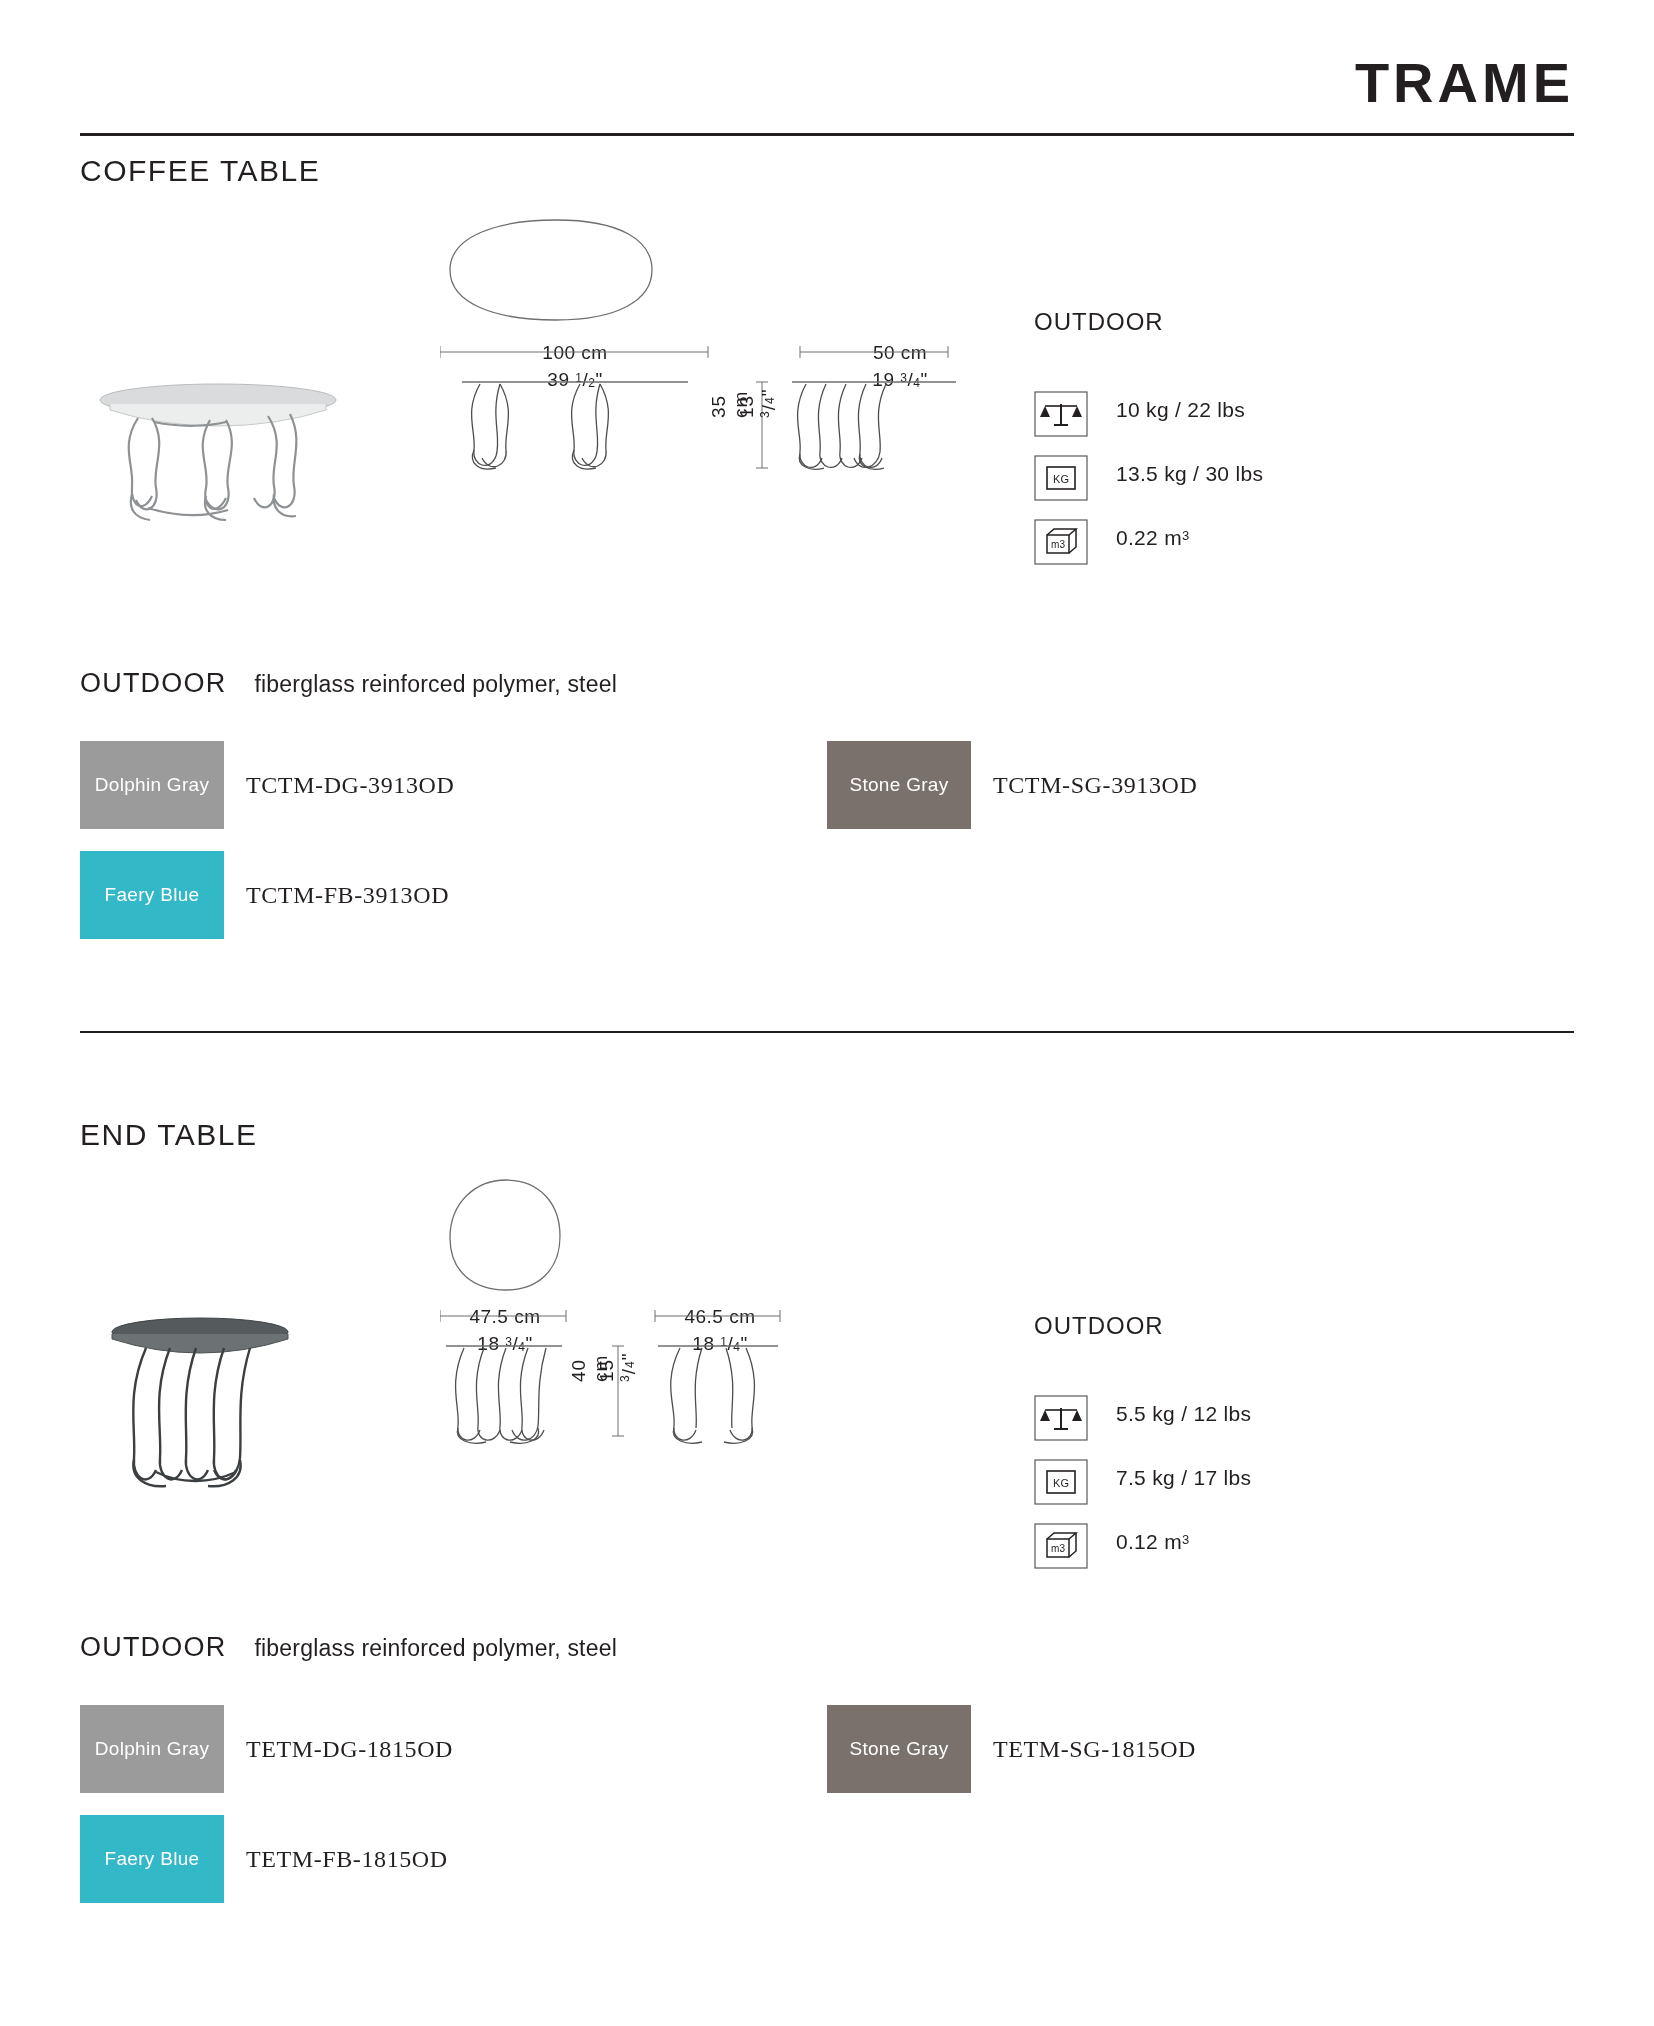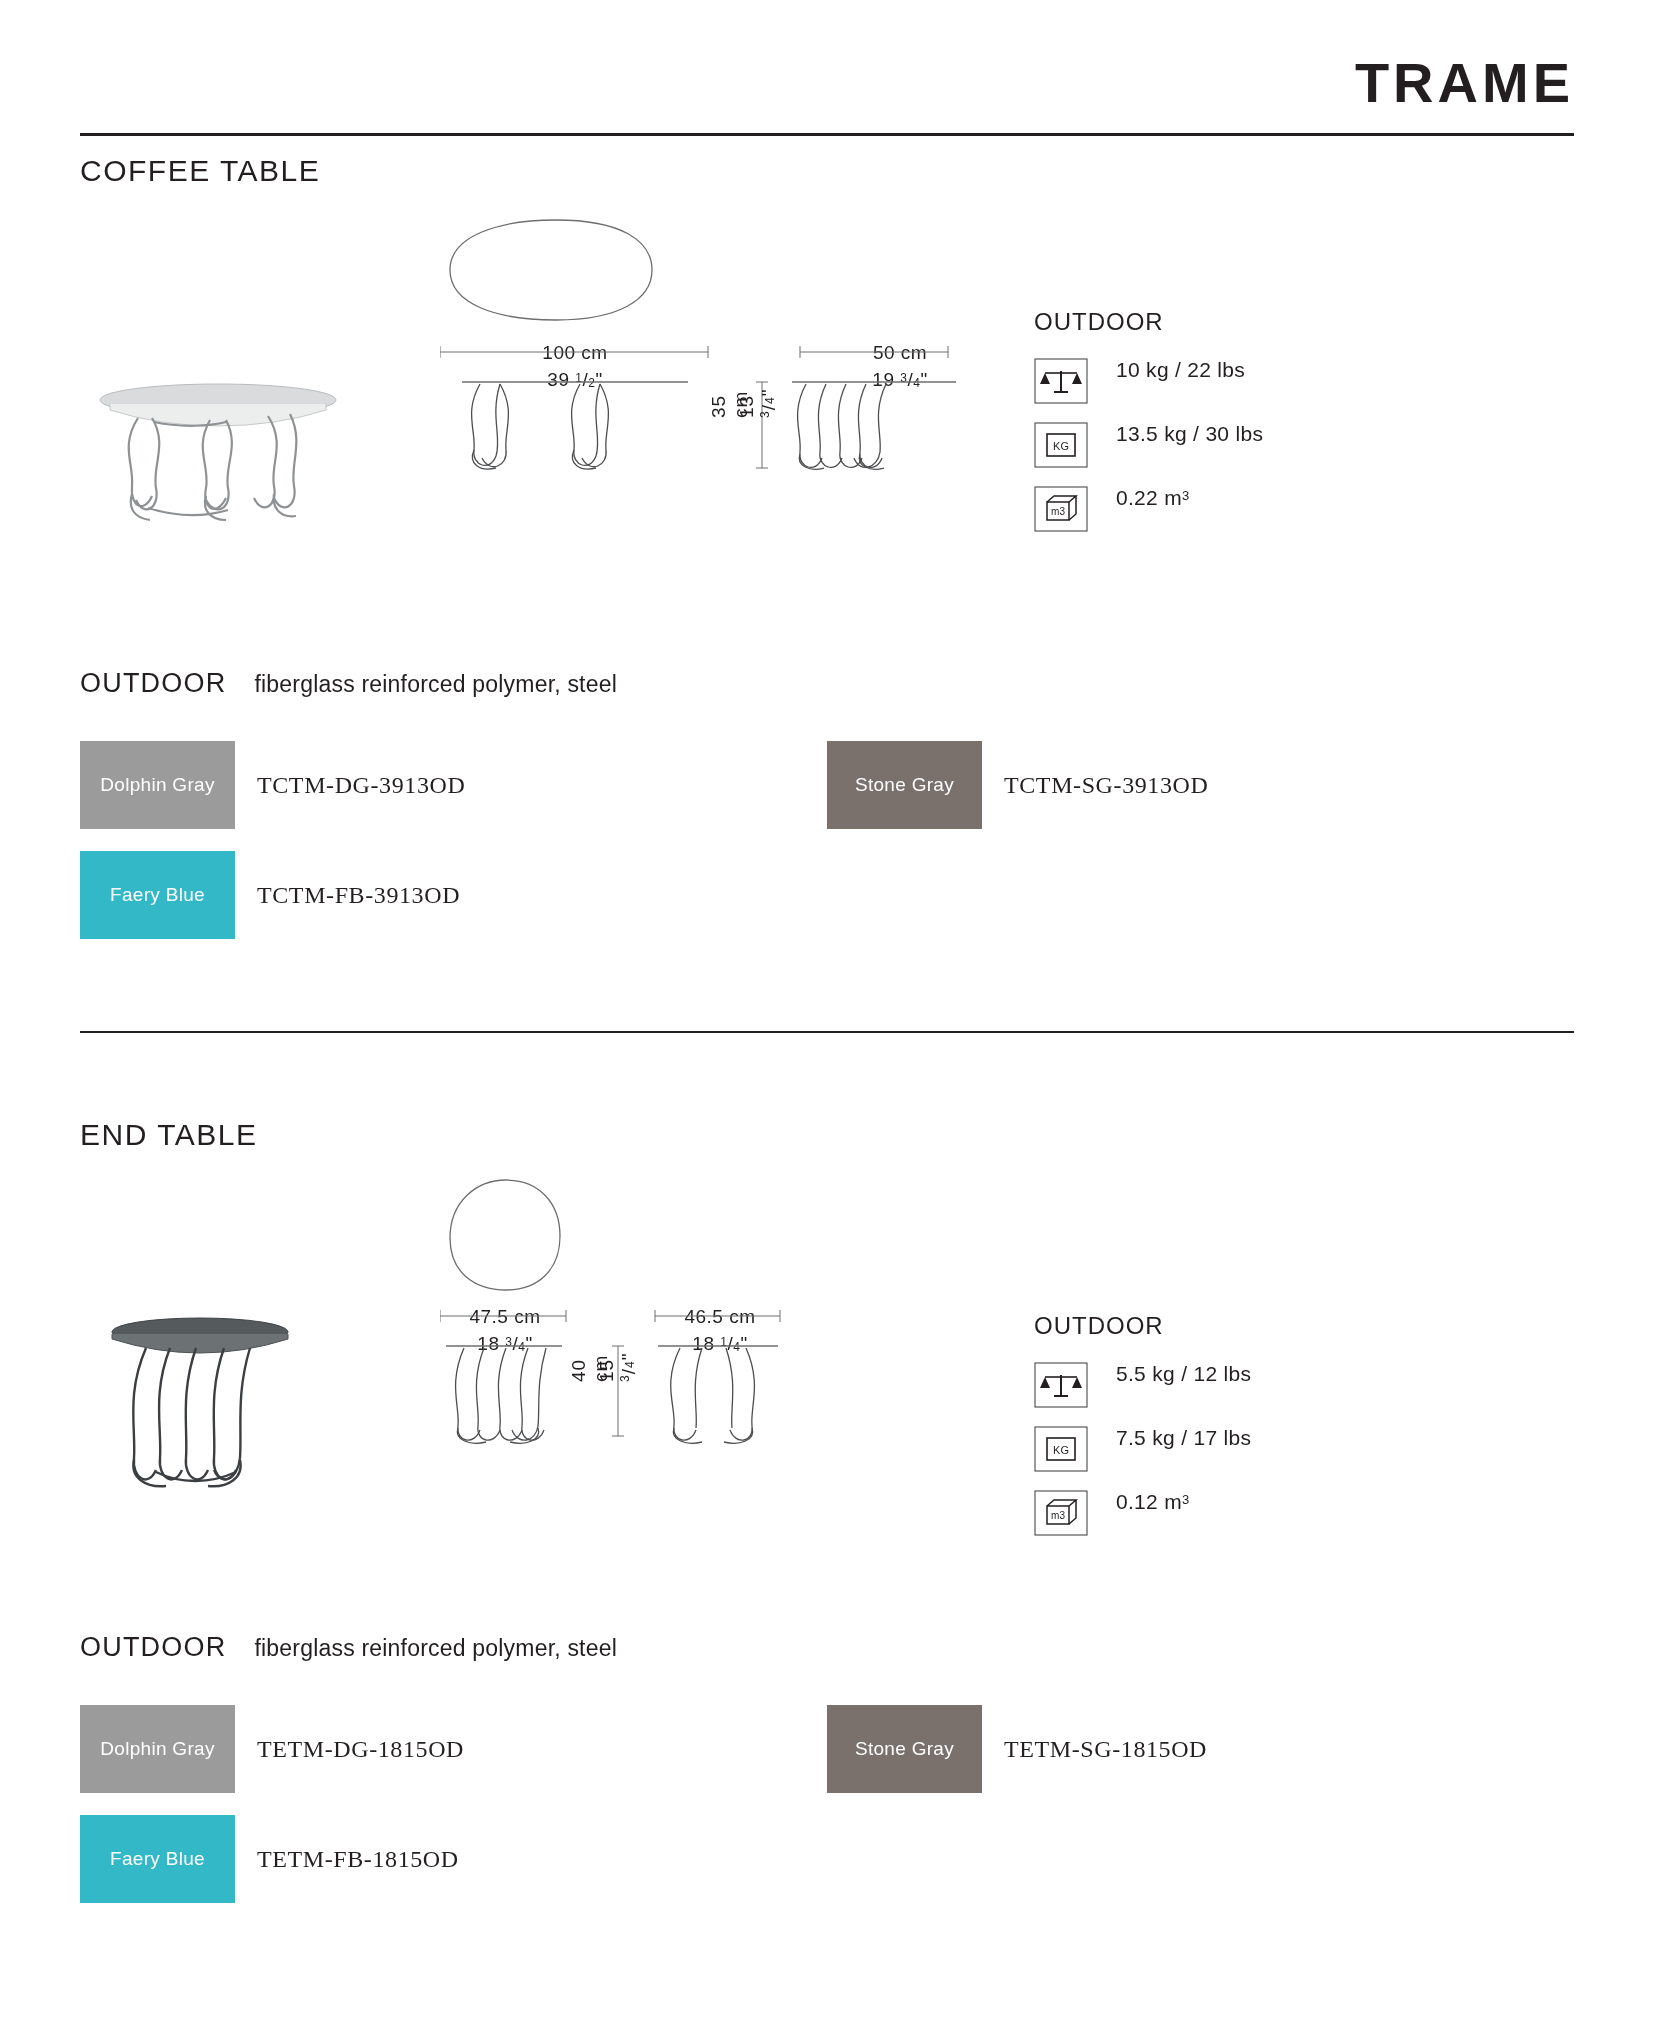--- a/index.html
+++ b/index.html
@@ -107,21 +107,21 @@
     top: 120px;
     width: 420px;
   }
   .specs-title {
     font-size: 24px;
     letter-spacing: 1px;
     margin-bottom: 22px;
   }
   .spec-row {
     display: flex;
-    align-items: flex-start;
+    align-items: flex-end;
     height: 64px;
   }
   .spec-icon {
     width: 54px;
     height: 31px;
     flex: 0 0 54px;
     margin-right: 28px;
   }
   .spec-text {
     font-size: 21px;
@@ -154,21 +154,21 @@
     display: flex;
     align-items: stretch;
     margin-bottom: 22px;
   }
   .swatch-group {
     display: flex;
     align-items: center;
     width: 760px;
   }
   .swatch {
-    width: 155px;
+    width: 144px;
     height: 88px;
     display: flex;
     align-items: center;
     justify-content: center;
     font-size: 19px;
     color: #ffffff;
     letter-spacing: .3px;
   }
   .swatch-code {
     font-size: 24px;

